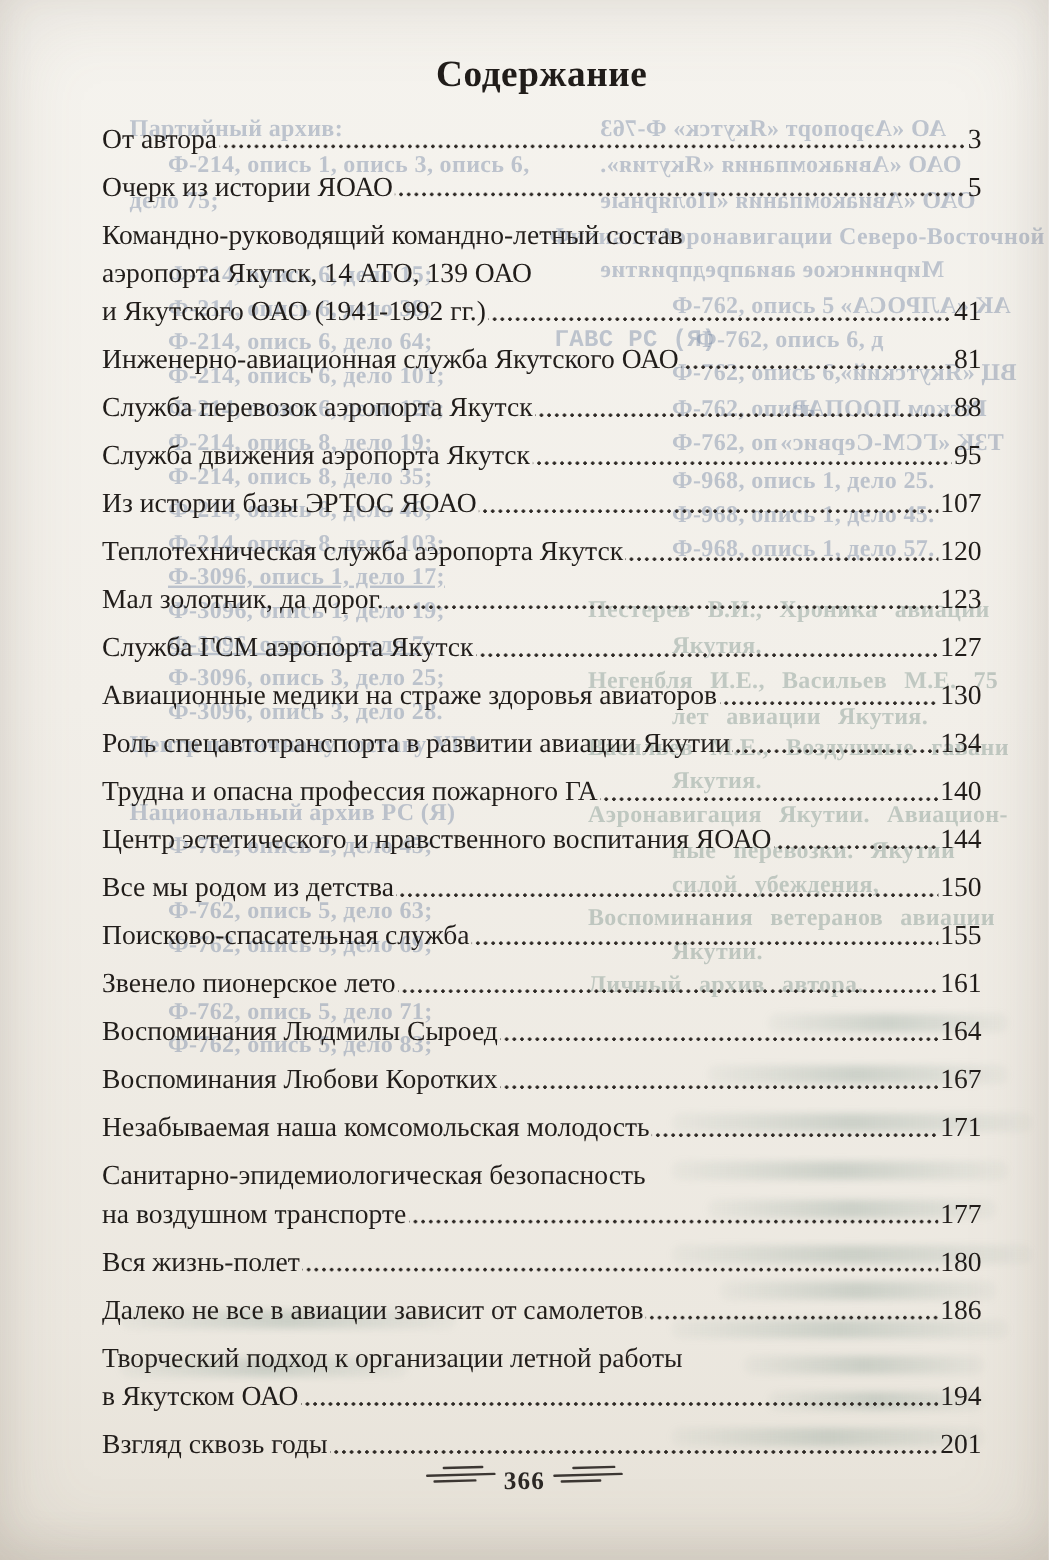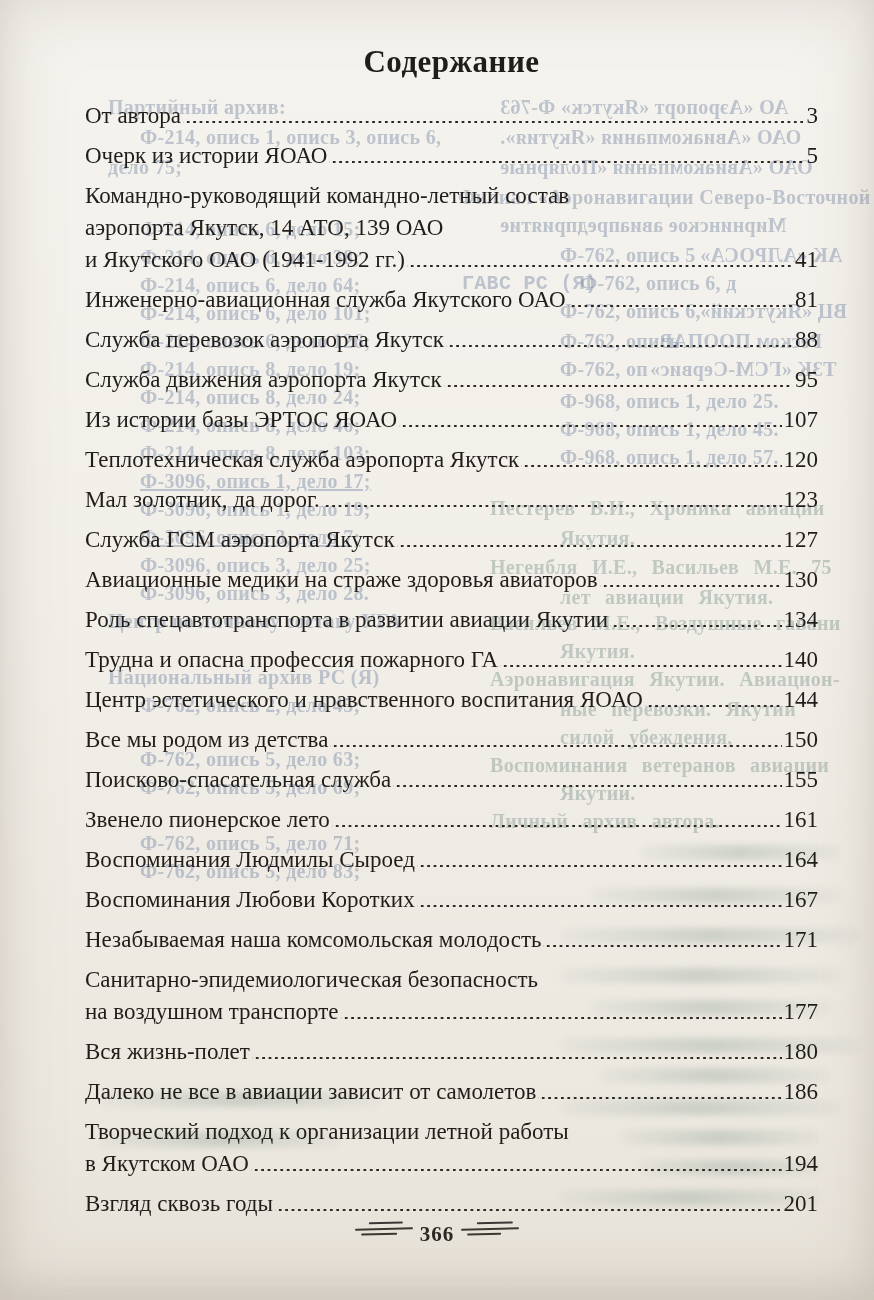--- a/index.html
+++ b/index.html
@@ -64,21 +64,21 @@
 <div id="ghost">
     <div class="ghost-line tone-b" style="left: 108px; top: 96px;">Партийный архив:</div>
     <div class="ghost-line tone-b" style="left: 140px; top: 126px;">Ф-214, опись 1, опись 3, опись 6,</div>
     <div class="ghost-line tone-b" style="left: 108px; top: 156px;">дело 75;</div>
     <div class="ghost-line tone-b" style="left: 140px; top: 218px;">Ф-214, опись 6, дело 15;</div>
     <div class="ghost-line tone-b" style="left: 140px; top: 246px;">Ф-214, опись 6, дело 38;</div>
     <div class="ghost-line tone-b" style="left: 140px; top: 274px;">Ф-214, опись 6, дело 64;</div>
     <div class="ghost-line tone-b" style="left: 140px; top: 302px;">Ф-214, опись 6, дело 101;</div>
     <div class="ghost-line tone-b" style="left: 140px; top: 330px;">Ф-214, опись 6, дело 126;</div>
     <div class="ghost-line tone-b" style="left: 140px; top: 358px;">Ф-214, опись 8, дело 19;</div>
-    <div class="ghost-line tone-b" style="left: 140px; top: 386px;">Ф-214, опись 8, дело 24;</div>
+    <div class="ghost-line tone-b" style="left: 140px; top: 386px;">Ф-214, опись 8, дело 35;</div>
     <div class="ghost-line tone-b" style="left: 140px; top: 414px;">Ф-214, опись 8, дело 46;</div>
     <div class="ghost-line tone-b" style="left: 140px; top: 442px;">Ф-214, опись 8, дело 103;</div>
     <div class="ghost-line tone-b" style="left: 140px; top: 470px; text-decoration: underline;">Ф-3096, опись 1, дело 17;</div>
     <div class="ghost-line tone-b" style="left: 140px; top: 498px;">Ф-3096, опись 1, дело 19;</div>
     <div class="ghost-line tone-b" style="left: 140px; top: 526px; text-decoration: underline;">Ф-3096, опись 3, дело 7;</div>
     <div class="ghost-line tone-b" style="left: 140px; top: 554px;">Ф-3096, опись 3, дело 25;</div>
     <div class="ghost-line tone-b" style="left: 140px; top: 582px;">Ф-3096, опись 3, дело 28.</div>
     <div class="ghost-line tone-b" style="left: 108px; top: 610px;">Центр по личному составу УГА</div>
     <div class="ghost-line tone-b" style="left: 108px; top: 666px;">Национальный архив РС (Я)</div>
     <div class="ghost-line tone-b" style="left: 140px; top: 694px;">Ф-762, опись 2, дело 45;</div>

